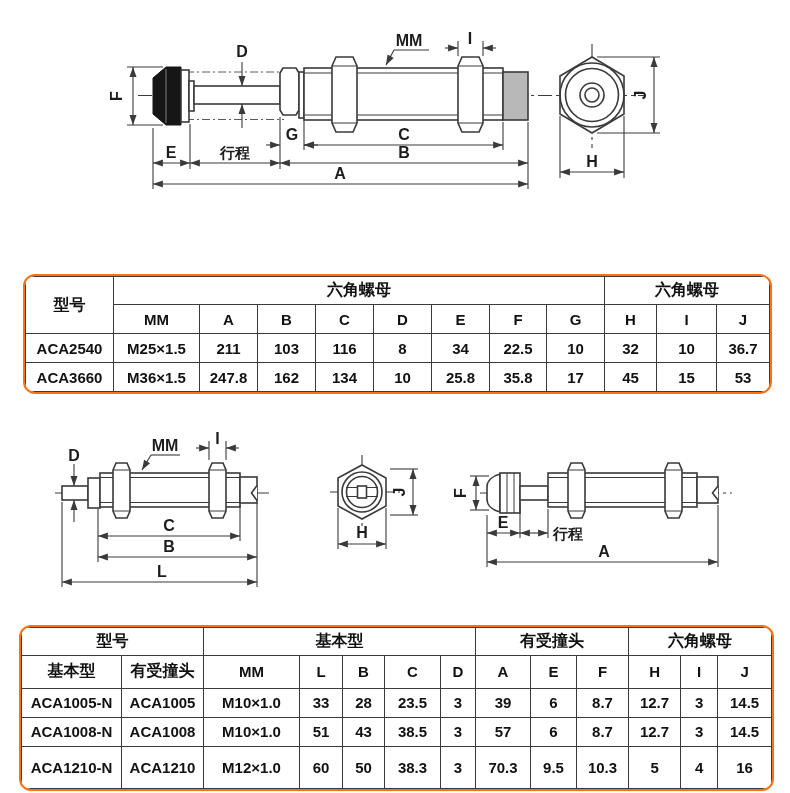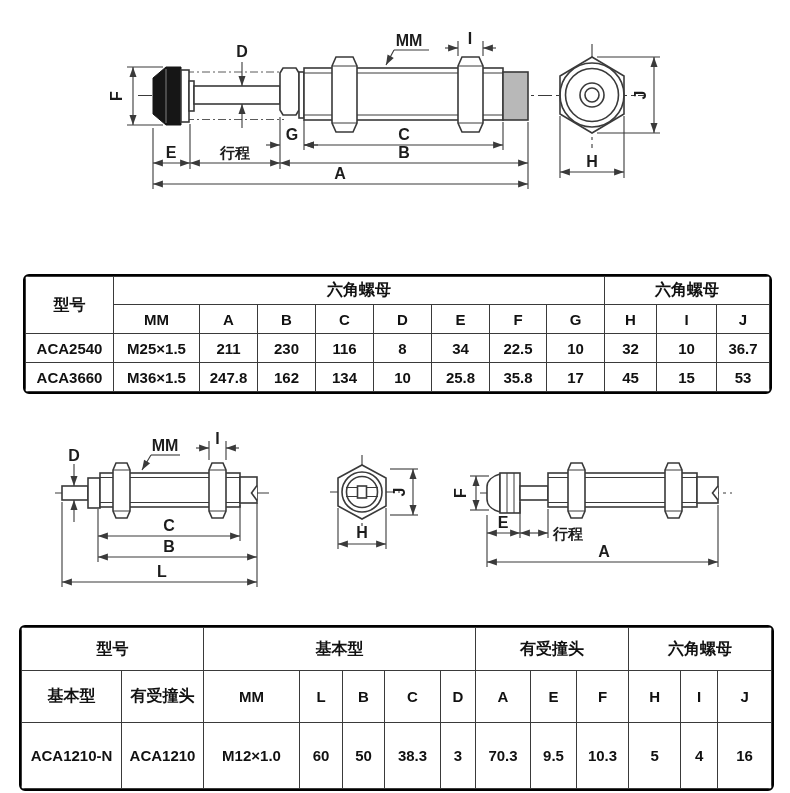--- a/index.html
+++ b/index.html
@@ -1,21 +1,21 @@
 <!DOCTYPE html>
 <html><head>
 <meta charset="utf-8">
 <style>
   html,body{margin:0;padding:0;background:#fff;}
   .page{position:relative;width:790px;height:793px;background:#fff;overflow:hidden;
         font-family:"Liberation Sans",sans-serif;color:#161616;}
   .dwg{position:absolute;left:0;}
   .dwg-top{top:0;width:790px;height:240px;}
   .dwg-mid{top:420px;width:790px;height:205px;}
-  .tblwrap{position:absolute;border:2px solid #000000;border-radius:6px;overflow:hidden;background:#fff;}
+  .tblwrap{position:absolute;border:2px solid #f97316;border-radius:12px;overflow:hidden;background:#fff;}
   .tblwrap.t1{left:23px;top:274px;width:745px;height:116px;}
   .tblwrap.t2{left:19px;top:625px;width:751px;height:162px;}
   table.spec{width:100%;height:100%;border-collapse:collapse;table-layout:fixed;text-align:center;}
   table.spec td{border:1.6px solid #3a3a3a;padding:0;font-size:15px;font-weight:bold;color:#111;
                 white-space:nowrap;overflow:hidden;}
   table.spec td.cjk{font-size:16px;}
   
   .ln{stroke:#3a3a3a;stroke-width:1.6;fill:#fff;stroke-linejoin:miter;}
   .lnf{stroke:#3a3a3a;stroke-width:1.6;fill:none;}
   .thin{stroke:#3a3a3a;stroke-width:1;fill:none;}
@@ -167,21 +167,21 @@
         <td>F</td>
         <td>G</td>
         <td>H</td>
         <td>I</td>
         <td>J</td>
       </tr>
       <tr style="height:29px">
         <td>ACA2540</td>
         <td>M25×1.5</td>
         <td>211</td>
-        <td>230</td>
+        <td>103</td>
         <td>116</td>
         <td>8</td>
         <td>34</td>
         <td>22.5</td>
         <td>10</td>
         <td>32</td>
         <td>10</td>
         <td>36.7</td>
       </tr>
       <tr style="height:29px">
@@ -347,20 +347,50 @@
         <td>B</td>
         <td>C</td>
         <td>D</td>
         <td>A</td>
         <td>E</td>
         <td>F</td>
         <td>H</td>
         <td>I</td>
         <td>J</td>
       </tr>
+      <tr style="height:26px">
+        <td>ACA1005-N</td>
+        <td>ACA1005</td>
+        <td>M10×1.0</td>
+        <td>33</td>
+        <td>28</td>
+        <td>23.5</td>
+        <td>3</td>
+        <td>39</td>
+        <td>6</td>
+        <td>8.7</td>
+        <td>12.7</td>
+        <td>3</td>
+        <td>14.5</td>
+      </tr>
+      <tr style="height:26px">
+        <td>ACA1008-N</td>
+        <td>ACA1008</td>
+        <td>M10×1.0</td>
+        <td>51</td>
+        <td>43</td>
+        <td>38.5</td>
+        <td>3</td>
+        <td>57</td>
+        <td>6</td>
+        <td>8.7</td>
+        <td>12.7</td>
+        <td>3</td>
+        <td>14.5</td>
+      </tr>
       <tr style="height:38px">
         <td>ACA1210-N</td>
         <td>ACA1210</td>
         <td>M12×1.0</td>
         <td>60</td>
         <td>50</td>
         <td>38.3</td>
         <td>3</td>
         <td>70.3</td>
         <td>9.5</td>

